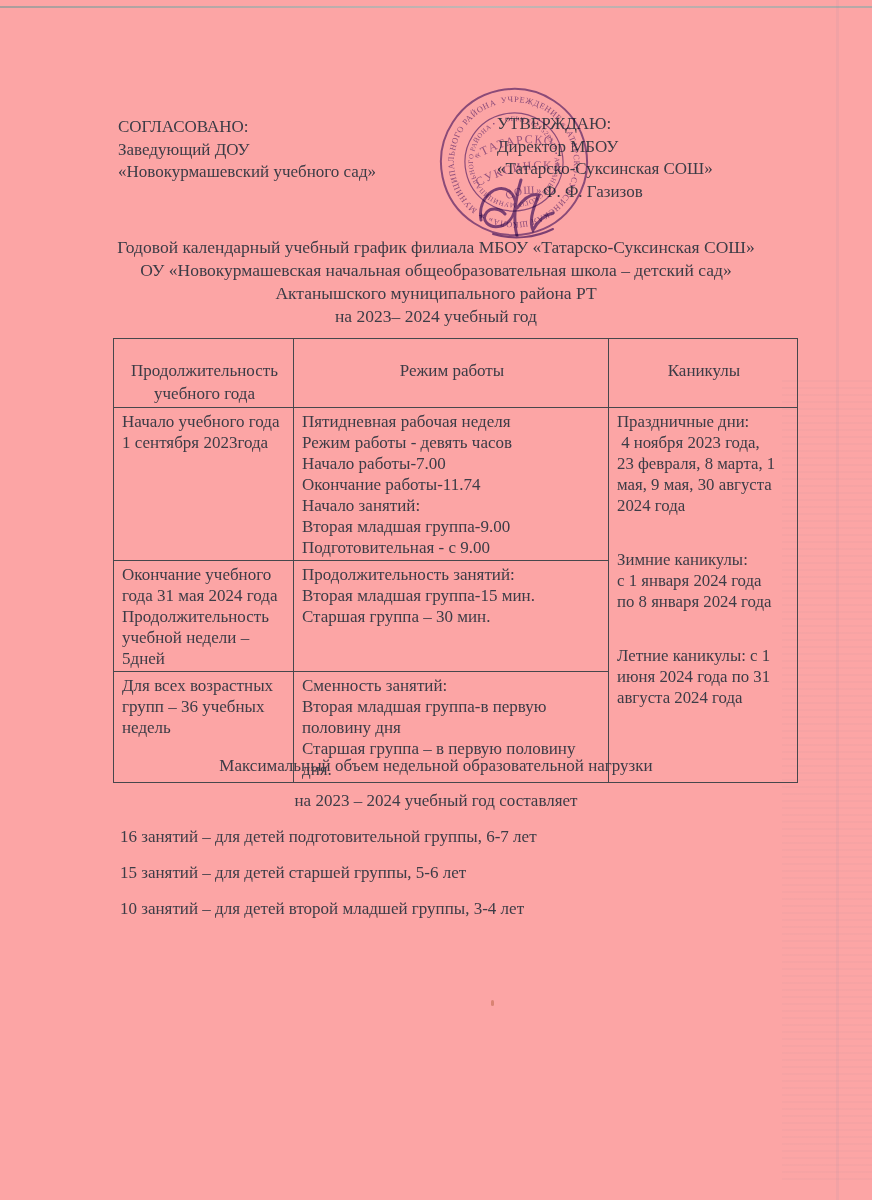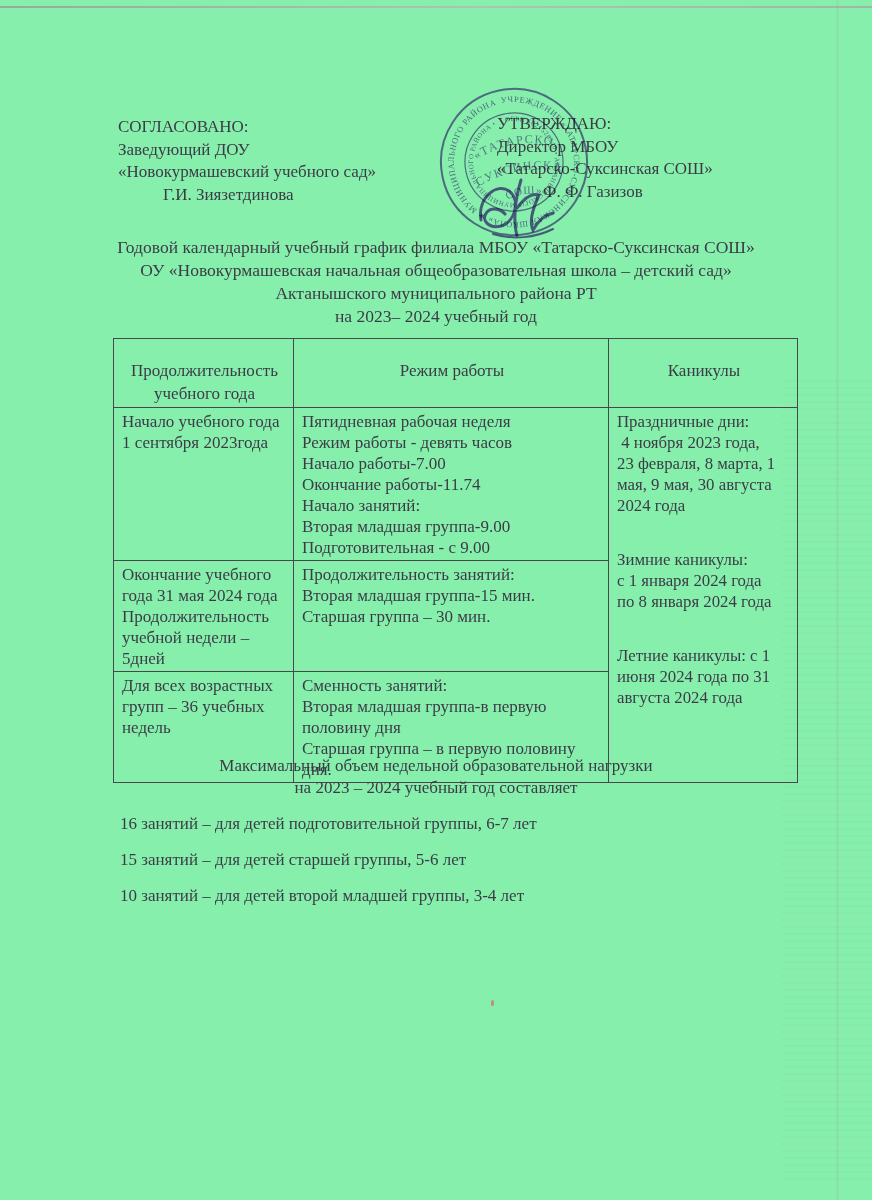--- a/index.html
+++ b/index.html
@@ -3,21 +3,21 @@
 <meta charset="utf-8">
 <style>
   html, body { margin: 0; padding: 0; }
   body {
     width: 872px; height: 1200px;
     background: #fbfbf9;
     font-family: "Liberation Serif", serif;
     color: #3c3c46;
     overflow: hidden;
   }
-  .page { position: relative; width: 872px; height: 1200px; background: #86efac; }
+  .page { position: relative; width: 872px; height: 1200px; background: #fca5a5; }
 
   .top-edge {
     position: absolute; top: 6px; left: 0; width: 872px; height: 2px;
     background: linear-gradient(to right, #9c9c9a 0%, #b9b9b7 55%, #a9a9a7 100%);
     opacity: .85;
   }
   .side-streak {
     position: absolute; top: 0; left: 836px; width: 3px; height: 1200px;
     background: rgba(150, 140, 165, 0.10);
   }
@@ -59,42 +59,41 @@
     line-height: 21px;
     overflow: hidden;
   }
   tr.hdr td { text-align: center; padding-top: 20px; line-height: 23px; }
   td.vacations { font-size: 16.8px; padding-left: 7px; padding-right: 2px; }
   .lines div { white-space: pre-wrap; }
   .vac + .vac { margin-top: 33px; }
 
   .summary { position: absolute; left: 0; top: 755px; width: 872px; font-size: 17px; line-height: 22px; }
   .summary .centered { text-align: center; }
-  .summary .h2 { }
+  .summary .h2 { margin-top: 13px; }
   .summary .item { margin-top: 14px; padding-left: 120px; }
 
   .red-dot {
     position: absolute; left: 491px; top: 1000px; width: 3px; height: 6px;
     background: #cf7a66; border-radius: 2px; opacity: .8;
   }
 </style>
 </head>
 <body>
 
 <div class="page">
 
   <div class="top-edge"></div>
   <div class="side-streak"></div>
   <div class="scan-texture"></div>
 
   <div class="approval approval-left">
     <div>СОГЛАСОВАНО:</div>
     <div>Заведующий ДОУ</div>
     <div>«Новокурмашевский учебного сад»</div>
-    <div class="indent-l">Г.И. Зиязетдинова</div>
   </div>
 
   <div class="approval approval-right">
     <div>УТВЕРЖДАЮ:</div>
     <div>Директор МБОУ</div>
     <div>«Татарско-Суксинская СОШ»</div>
     <div class="indent-r">Ф. Ф. Газизов</div>
   </div>
 
   <div class="doc-title">

